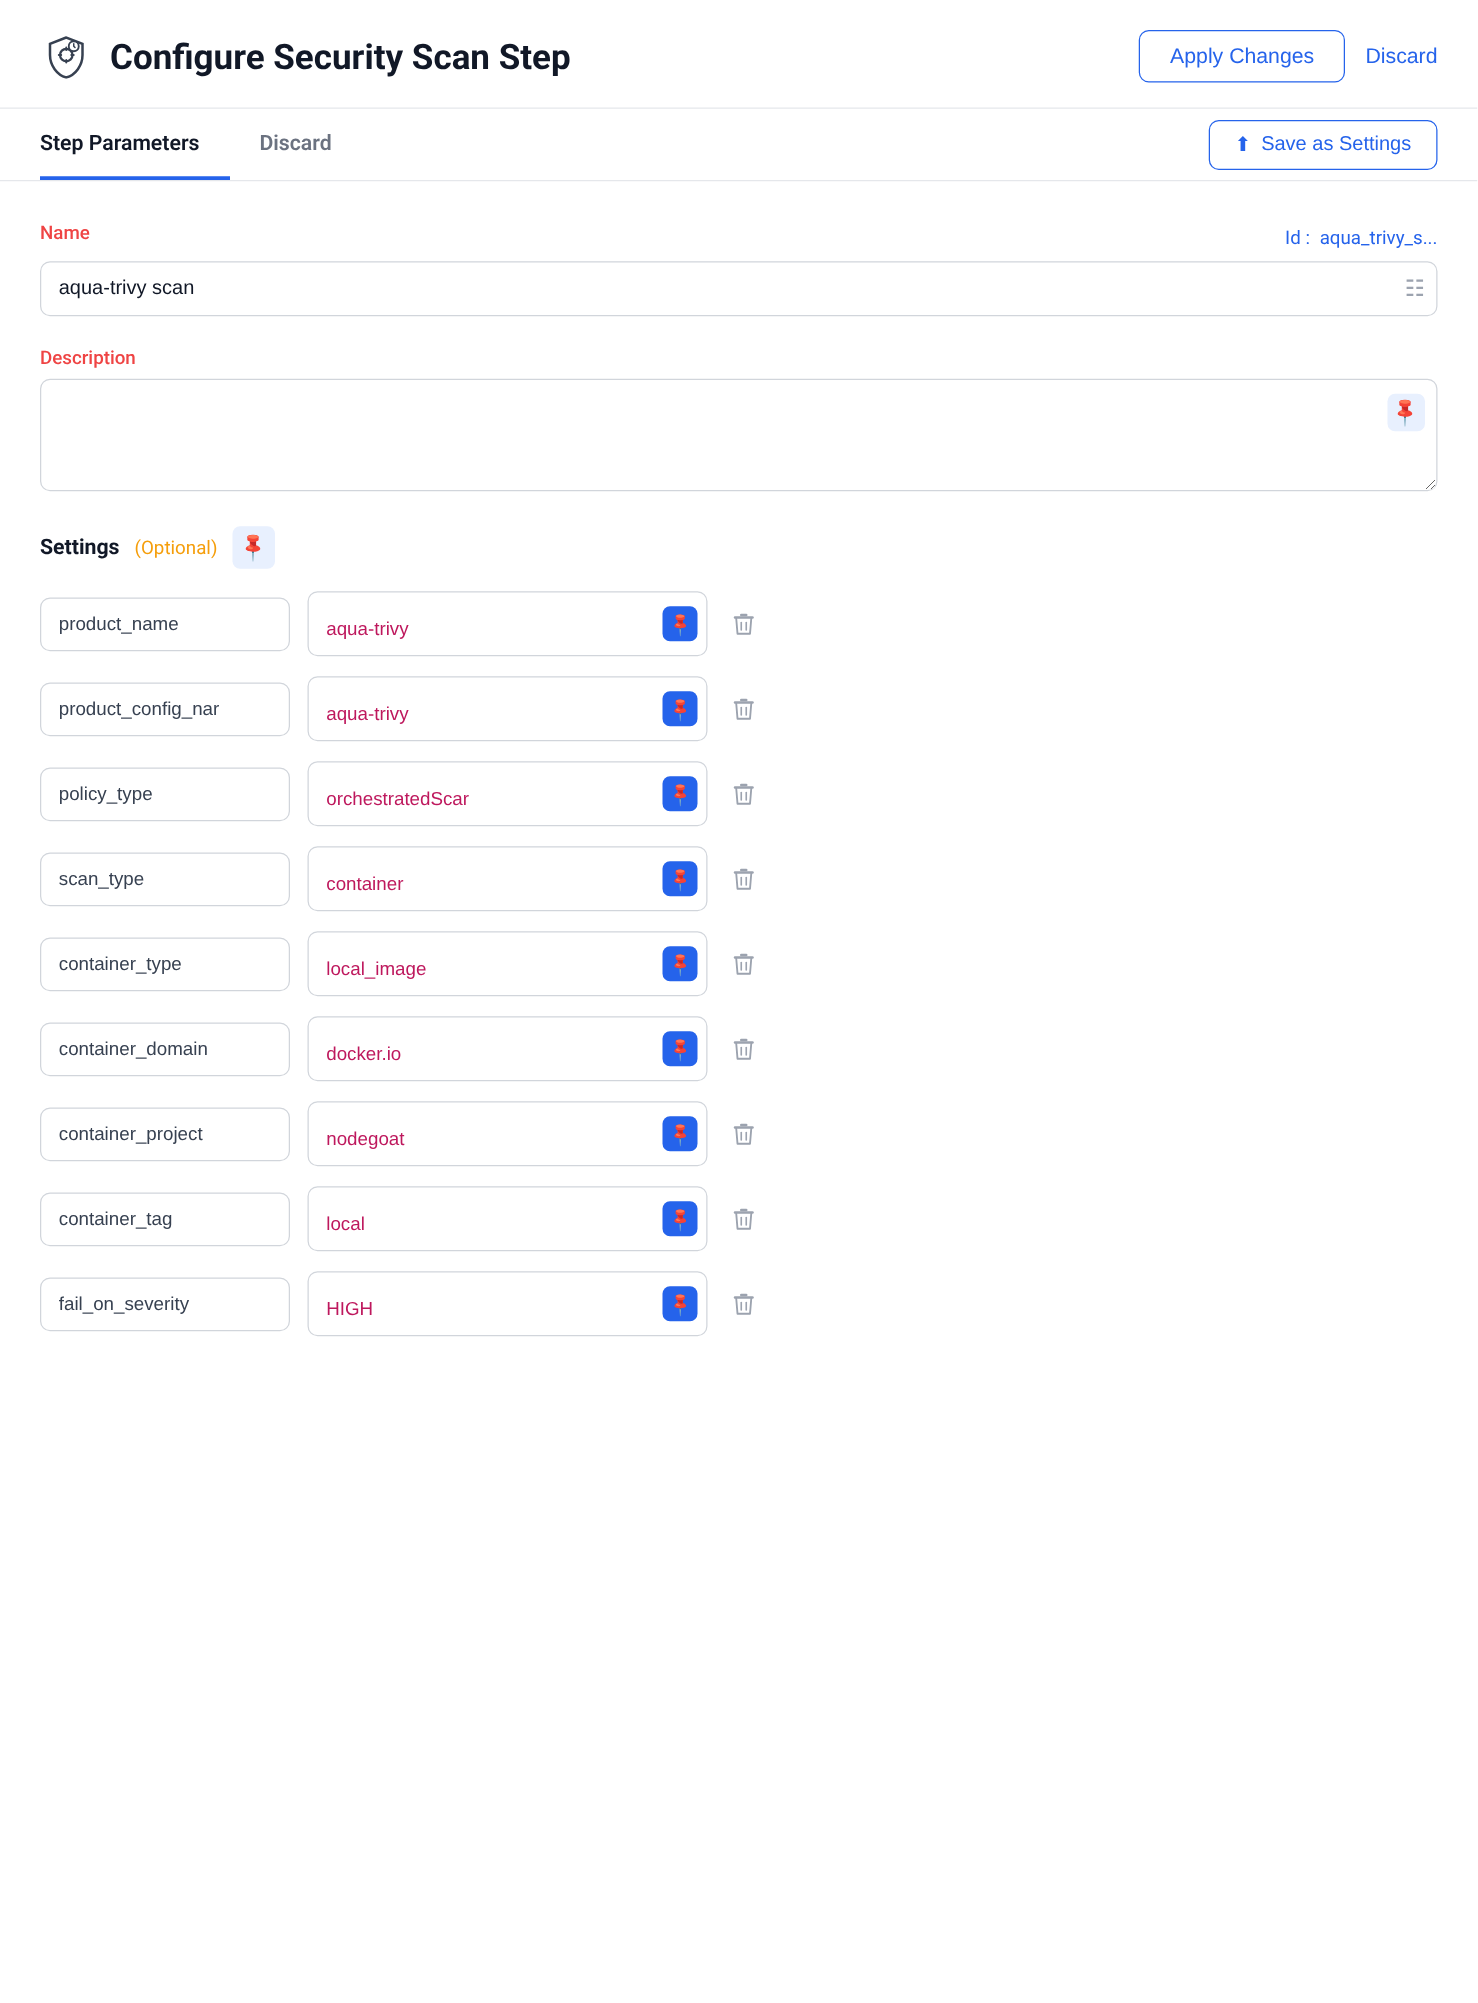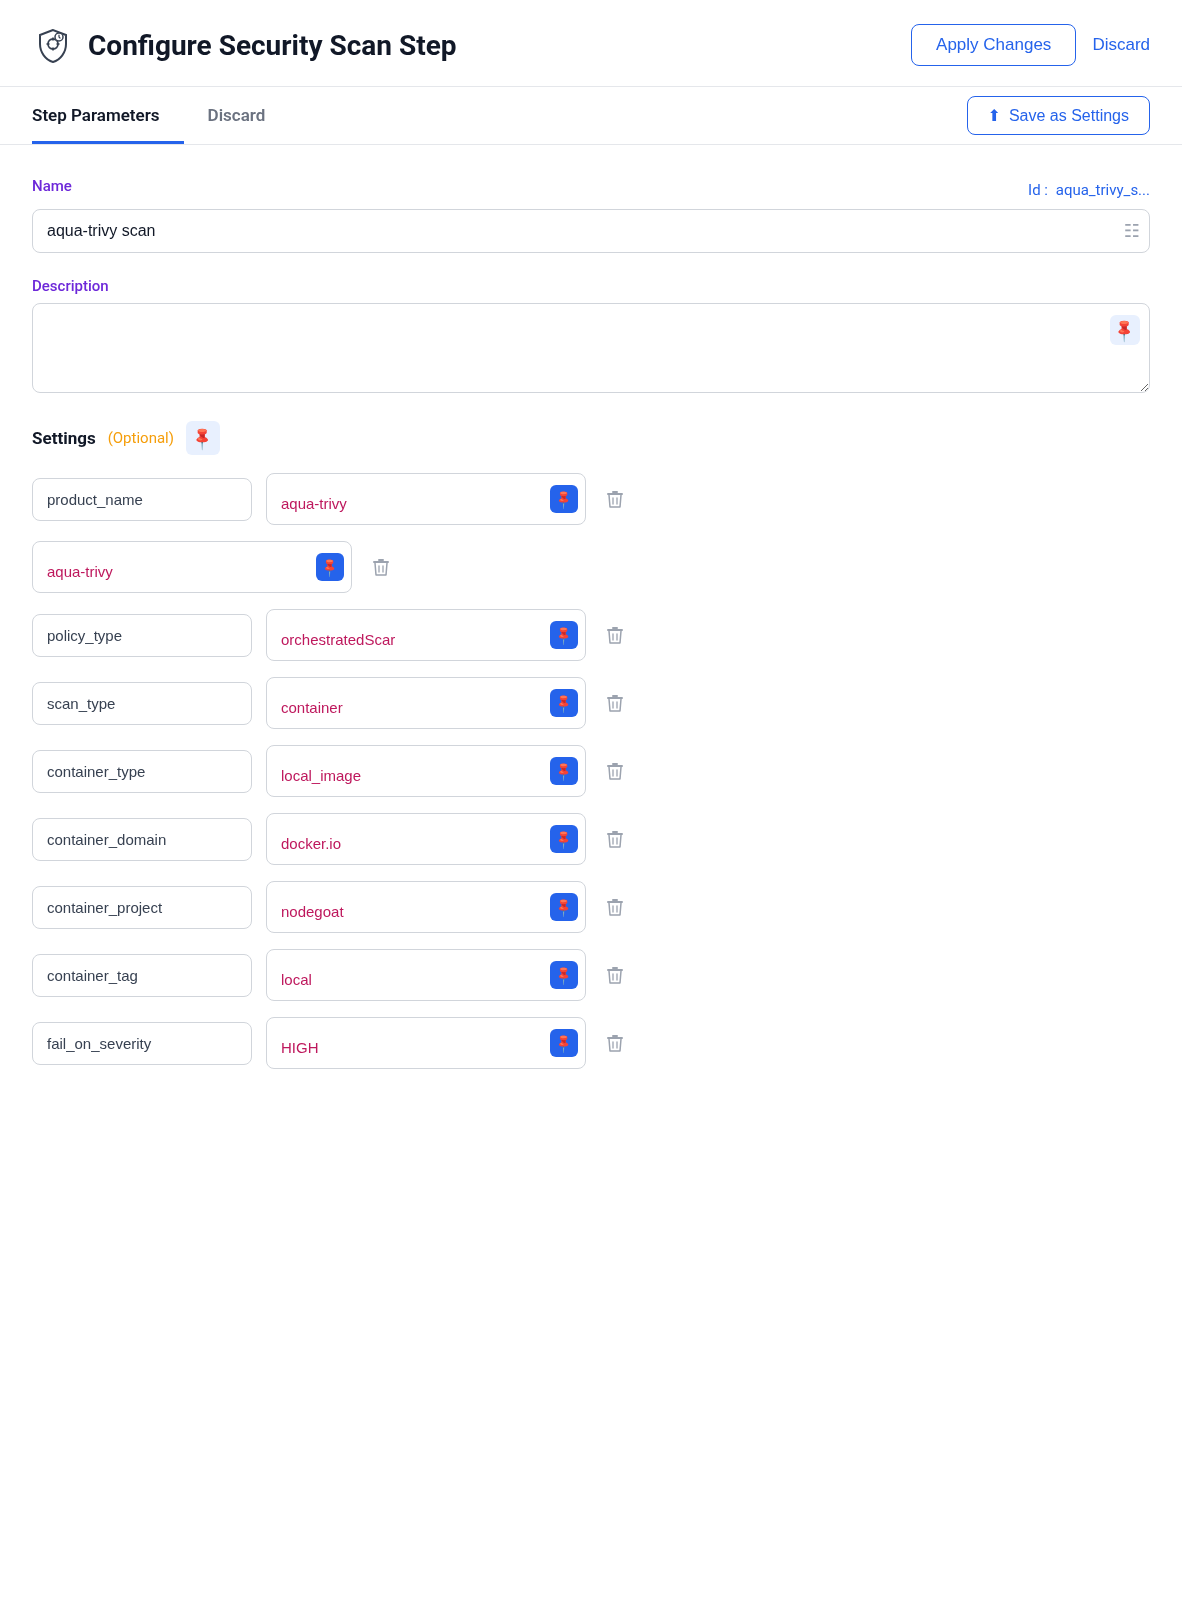--- a/index.html
+++ b/index.html
@@ -112,21 +112,21 @@
       padding: 32px 32px;
     }
 
     .field-group {
       margin-bottom: 24px;
     }
 
     .field-label {
       font-size: 15px;
       font-weight: 500;
-      color: #6d28d9;
+      color: #ef4444;
       margin-bottom: 8px;
     }
 
     .field-row {
       display: flex;
       align-items: center;
       justify-content: space-between;
       margin-bottom: 6px;
     }
 
@@ -236,21 +236,21 @@
     }
 
     .settings-row {
       display: flex;
       align-items: center;
       gap: 14px;
       margin-bottom: 16px;
     }
 
     .setting-key-input {
-      width: 220px;
+      width: 200px;
       border: 1.5px solid #d1d5db;
       border-radius: 8px;
       padding: 12px 14px;
       font-size: 15px;
       color: #374151;
       background: #fff;
       outline: none;
     }
 
     .setting-value-wrapper {
@@ -397,20 +397,21 @@
       <svg width="22" height="22" viewBox="0 0 22 22" fill="none" xmlns="http://www.w3.org/2000/svg">
         <rect x="3" y="5" width="16" height="2" rx="1" fill="#9ca3af"></rect>
         <rect x="8" y="3" width="6" height="2" rx="1" fill="#9ca3af"></rect>
         <path d="M5 7l1 12h10l1-12" stroke="#9ca3af" stroke-width="1.5" fill="none" stroke-linecap="round" stroke-linejoin="round"></path>
         <line x1="9" y1="10" x2="9" y2="16" stroke="#9ca3af" stroke-width="1.3" stroke-linecap="round"></line>
         <line x1="13" y1="10" x2="13" y2="16" stroke="#9ca3af" stroke-width="1.3" stroke-linecap="round"></line>
       </svg>
     </button>
   </div>
       <div class="settings-row">
+    <input class="setting-key-input" type="text" value="product_config_nar" style="">
     <div class="setting-value-wrapper">
       <input class="setting-value-input" type="text" value="aqua-trivy" style="">
       <button class="value-pin-btn">
         <span style="display:inline-block;transform:rotate(-45deg);font-size:13px;">📌</span>
       </button>
     </div>
     <button class="delete-btn">
       <svg width="22" height="22" viewBox="0 0 22 22" fill="none" xmlns="http://www.w3.org/2000/svg">
         <rect x="3" y="5" width="16" height="2" rx="1" fill="#9ca3af"></rect>
         <rect x="8" y="3" width="6" height="2" rx="1" fill="#9ca3af"></rect>

